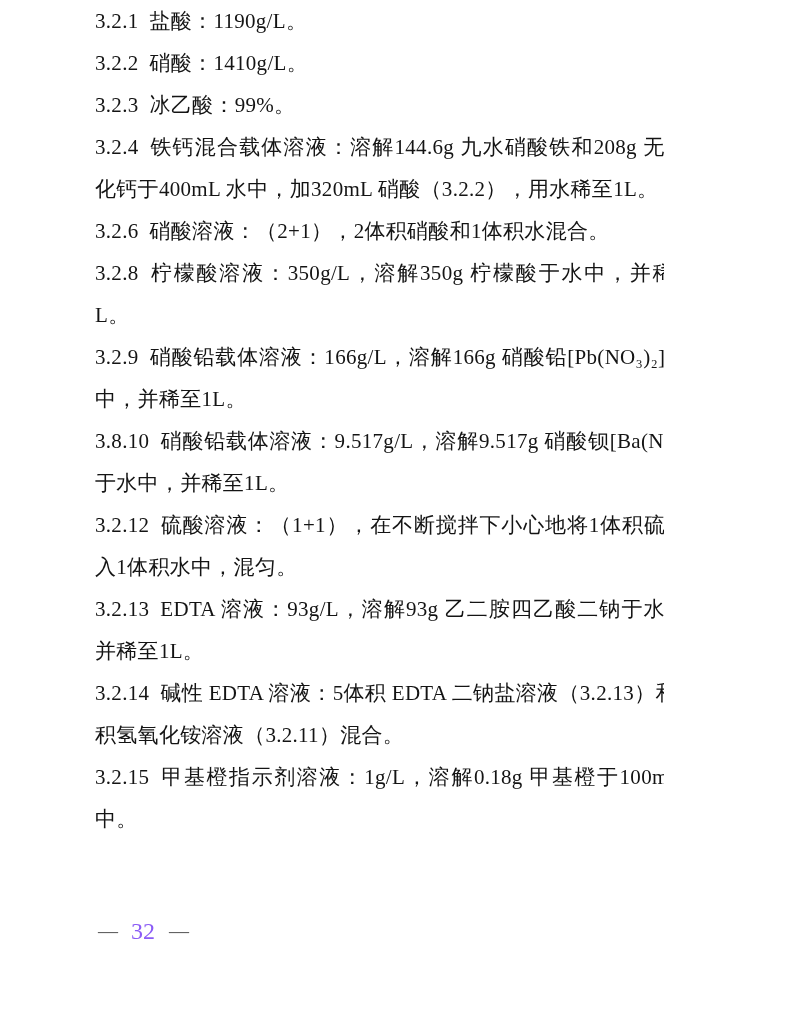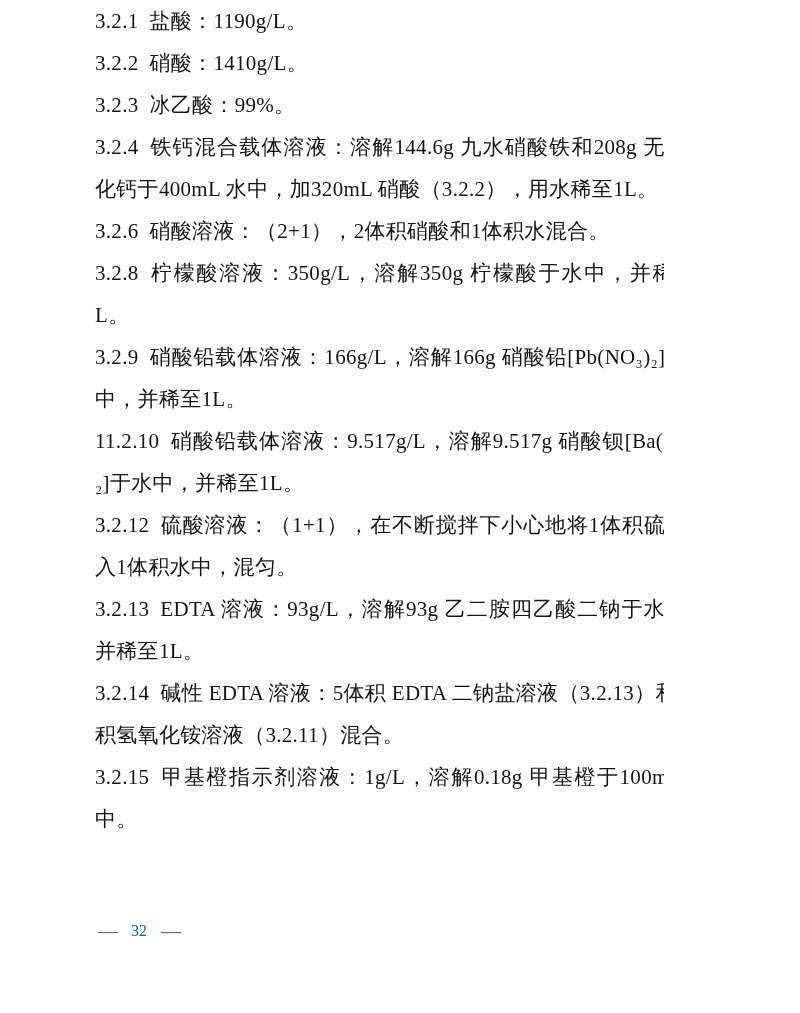--- a/index.html
+++ b/index.html
@@ -44,22 +44,22 @@
     gap: 14px;
     font-size: 20px;
     line-height: 30px;
     color: #222222;
   }
   .footer .dash {
     color: #5a5a5a;
     letter-spacing: -1px;
   }
   .footer .pageno {
-    font-size: 16px;
-    color: #0369a1;
+    font-size: 24px;
+    color: #8b5cf6;
   }
 </style>
 </head>
 <body>
 
 <div class="page">
   <div class="content">
 
     <p class="para"><span class="num">3.2.1</span><span class="txt">盐酸：1190g/L。</span></p>
 
@@ -70,21 +70,21 @@
     <p class="para"><span class="num">3.2.4</span><span class="txt">铁钙混合载体溶液：溶解144.6g 九水硝酸铁和208g 无水氯化钙于400mL 水中，加320mL 硝酸（3.2.2），用水稀至1L。</span></p>
 
 
     <p class="para"><span class="num">3.2.6</span><span class="txt">硝酸溶液：（2+1），2体积硝酸和1体积水混合。</span></p>
 
 
     <p class="para"><span class="num">3.2.8</span><span class="txt">柠檬酸溶液：350g/L，溶解350g 柠檬酸于水中，并稀至1L。</span></p>
 
     <p class="para"><span class="num">3.2.9</span><span class="txt">硝酸铅载体溶液：166g/L，溶解166g 硝酸铅[Pb(NO₃)₂]于水中，并稀至1L。</span></p>
 
-    <p class="para"><span class="num">11.2.10</span><span class="txt">硝酸铅载体溶液：9.517g/L，溶解9.517g 硝酸钡[Ba(NO₃)₂]于水中，并稀至1L。</span></p>
+    <p class="para"><span class="num">3.8.10</span><span class="txt">硝酸铅载体溶液：9.517g/L，溶解9.517g 硝酸钡[Ba(NO₃)₂]于水中，并稀至1L。</span></p>
 
 
     <p class="para"><span class="num">3.2.12</span><span class="txt">硫酸溶液：（1+1），在不断搅拌下小心地将1体积硫酸加入1体积水中，混匀。</span></p>
 
     <p class="para"><span class="num">3.2.13</span><span class="txt">EDTA 溶液：93g/L，溶解93g 乙二胺四乙酸二钠于水中，并稀至1L。</span></p>
 
     <p class="para"><span class="num">3.2.14</span><span class="txt">碱性 EDTA 溶液：5体积 EDTA 二钠盐溶液（3.2.13）和2体积氢氧化铵溶液（3.2.11）混合。</span></p>
 
     <p class="para"><span class="num">3.2.15</span><span class="txt">甲基橙指示剂溶液：1g/L，溶解0.18g 甲基橙于100mL 水中。</span></p>
 

